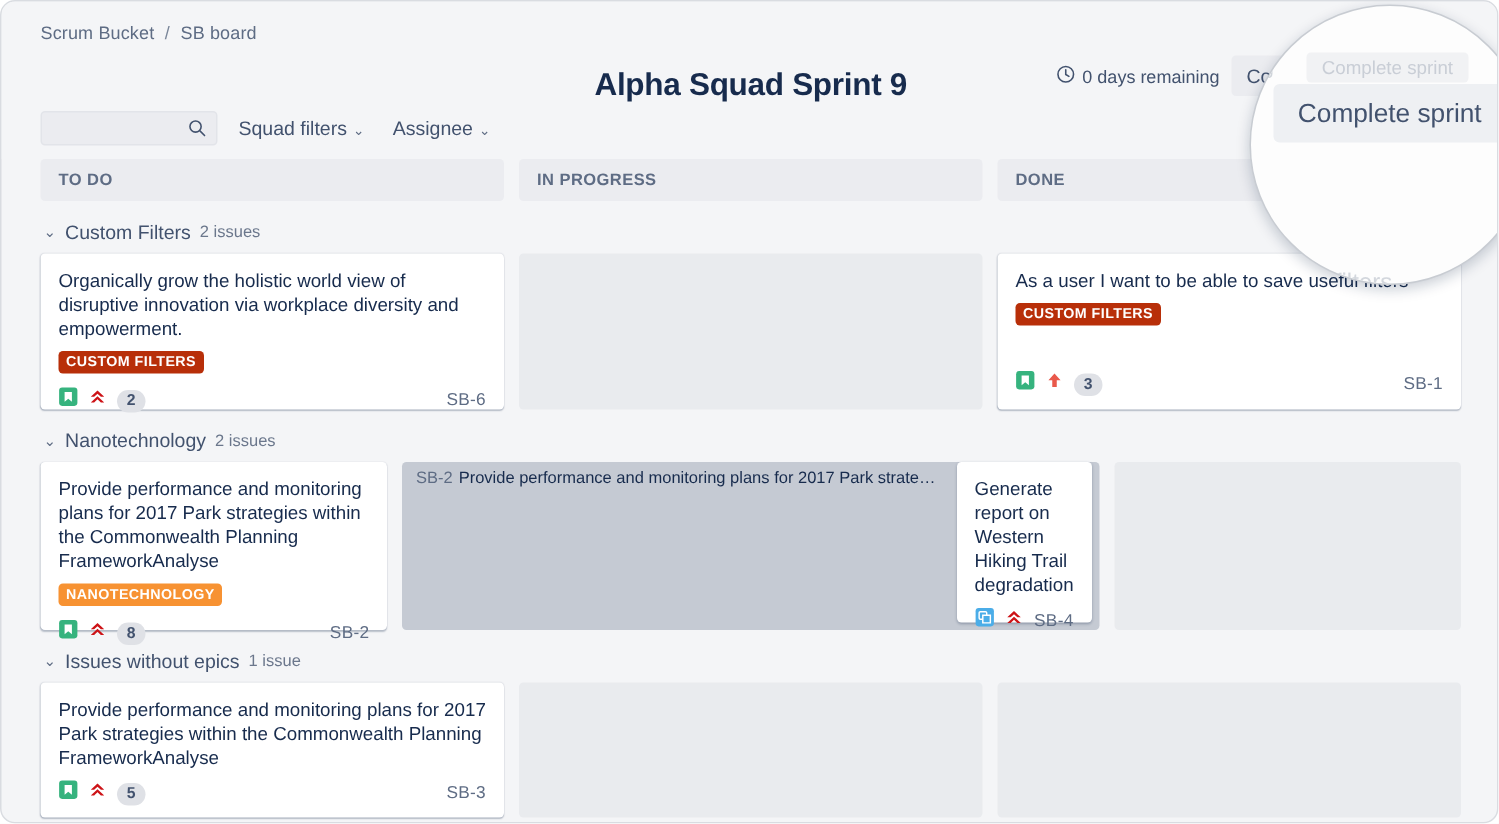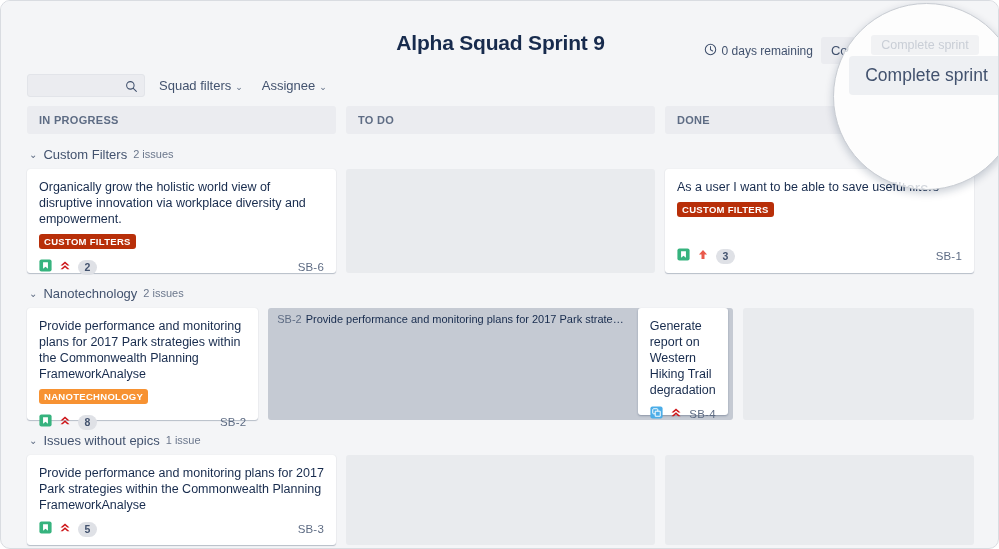--- a/index.html
+++ b/index.html
@@ -184,20 +184,25 @@
     padding-left: 8px;
     font-size: 16px; color: #d3d7dd; white-space: nowrap; margin-left: 31px;
   }
 </style>
 </head>
 <body>
 
 <div id="frame">
 
   <div class="board-header">
+    <div class="breadcrumb">
+      <a href="#">Scrum Bucket</a>
+      <span class="sep">/</span>
+      <a href="#">SB board</a>
+    </div>
     <div class="board-title">Alpha Squad Sprint 9</div>
 
     <div class="header-right">
       <div class="days-remaining">
         <span class="clock-icon">
           <svg width="13" height="13" viewBox="0 0 16 16">
             <circle cx="8" cy="8" r="6.4" fill="none" stroke="#42526e" stroke-width="1.3"></circle>
             <path d="M8 4.4V8.2l2.6 1.6" fill="none" stroke="#42526e" stroke-width="1.3" stroke-linecap="round"></path>
           </svg>
         </span>
@@ -223,22 +228,22 @@
       <span class="caret">⌄</span>
     </div>
     <div class="filter-drop">
       <span>Assignee</span>
       <span class="caret">⌄</span>
     </div>
   </div>
 
   <div class="board">
     <div class="col-headers">
+      <div class="col-header">TO DO</div>
       <div class="col-header">IN PROGRESS</div>
-      <div class="col-header">TO DO</div>
       <div class="col-header">DONE</div>
     </div>
 
     <div class="swimlane-title">
       <span class="tw">
         <span class="sl-caret">⌄</span>
         <span class="sl-name">Custom Filters</span>
       </span>
       <span class="sl-count">2 issues</span>
     </div>

